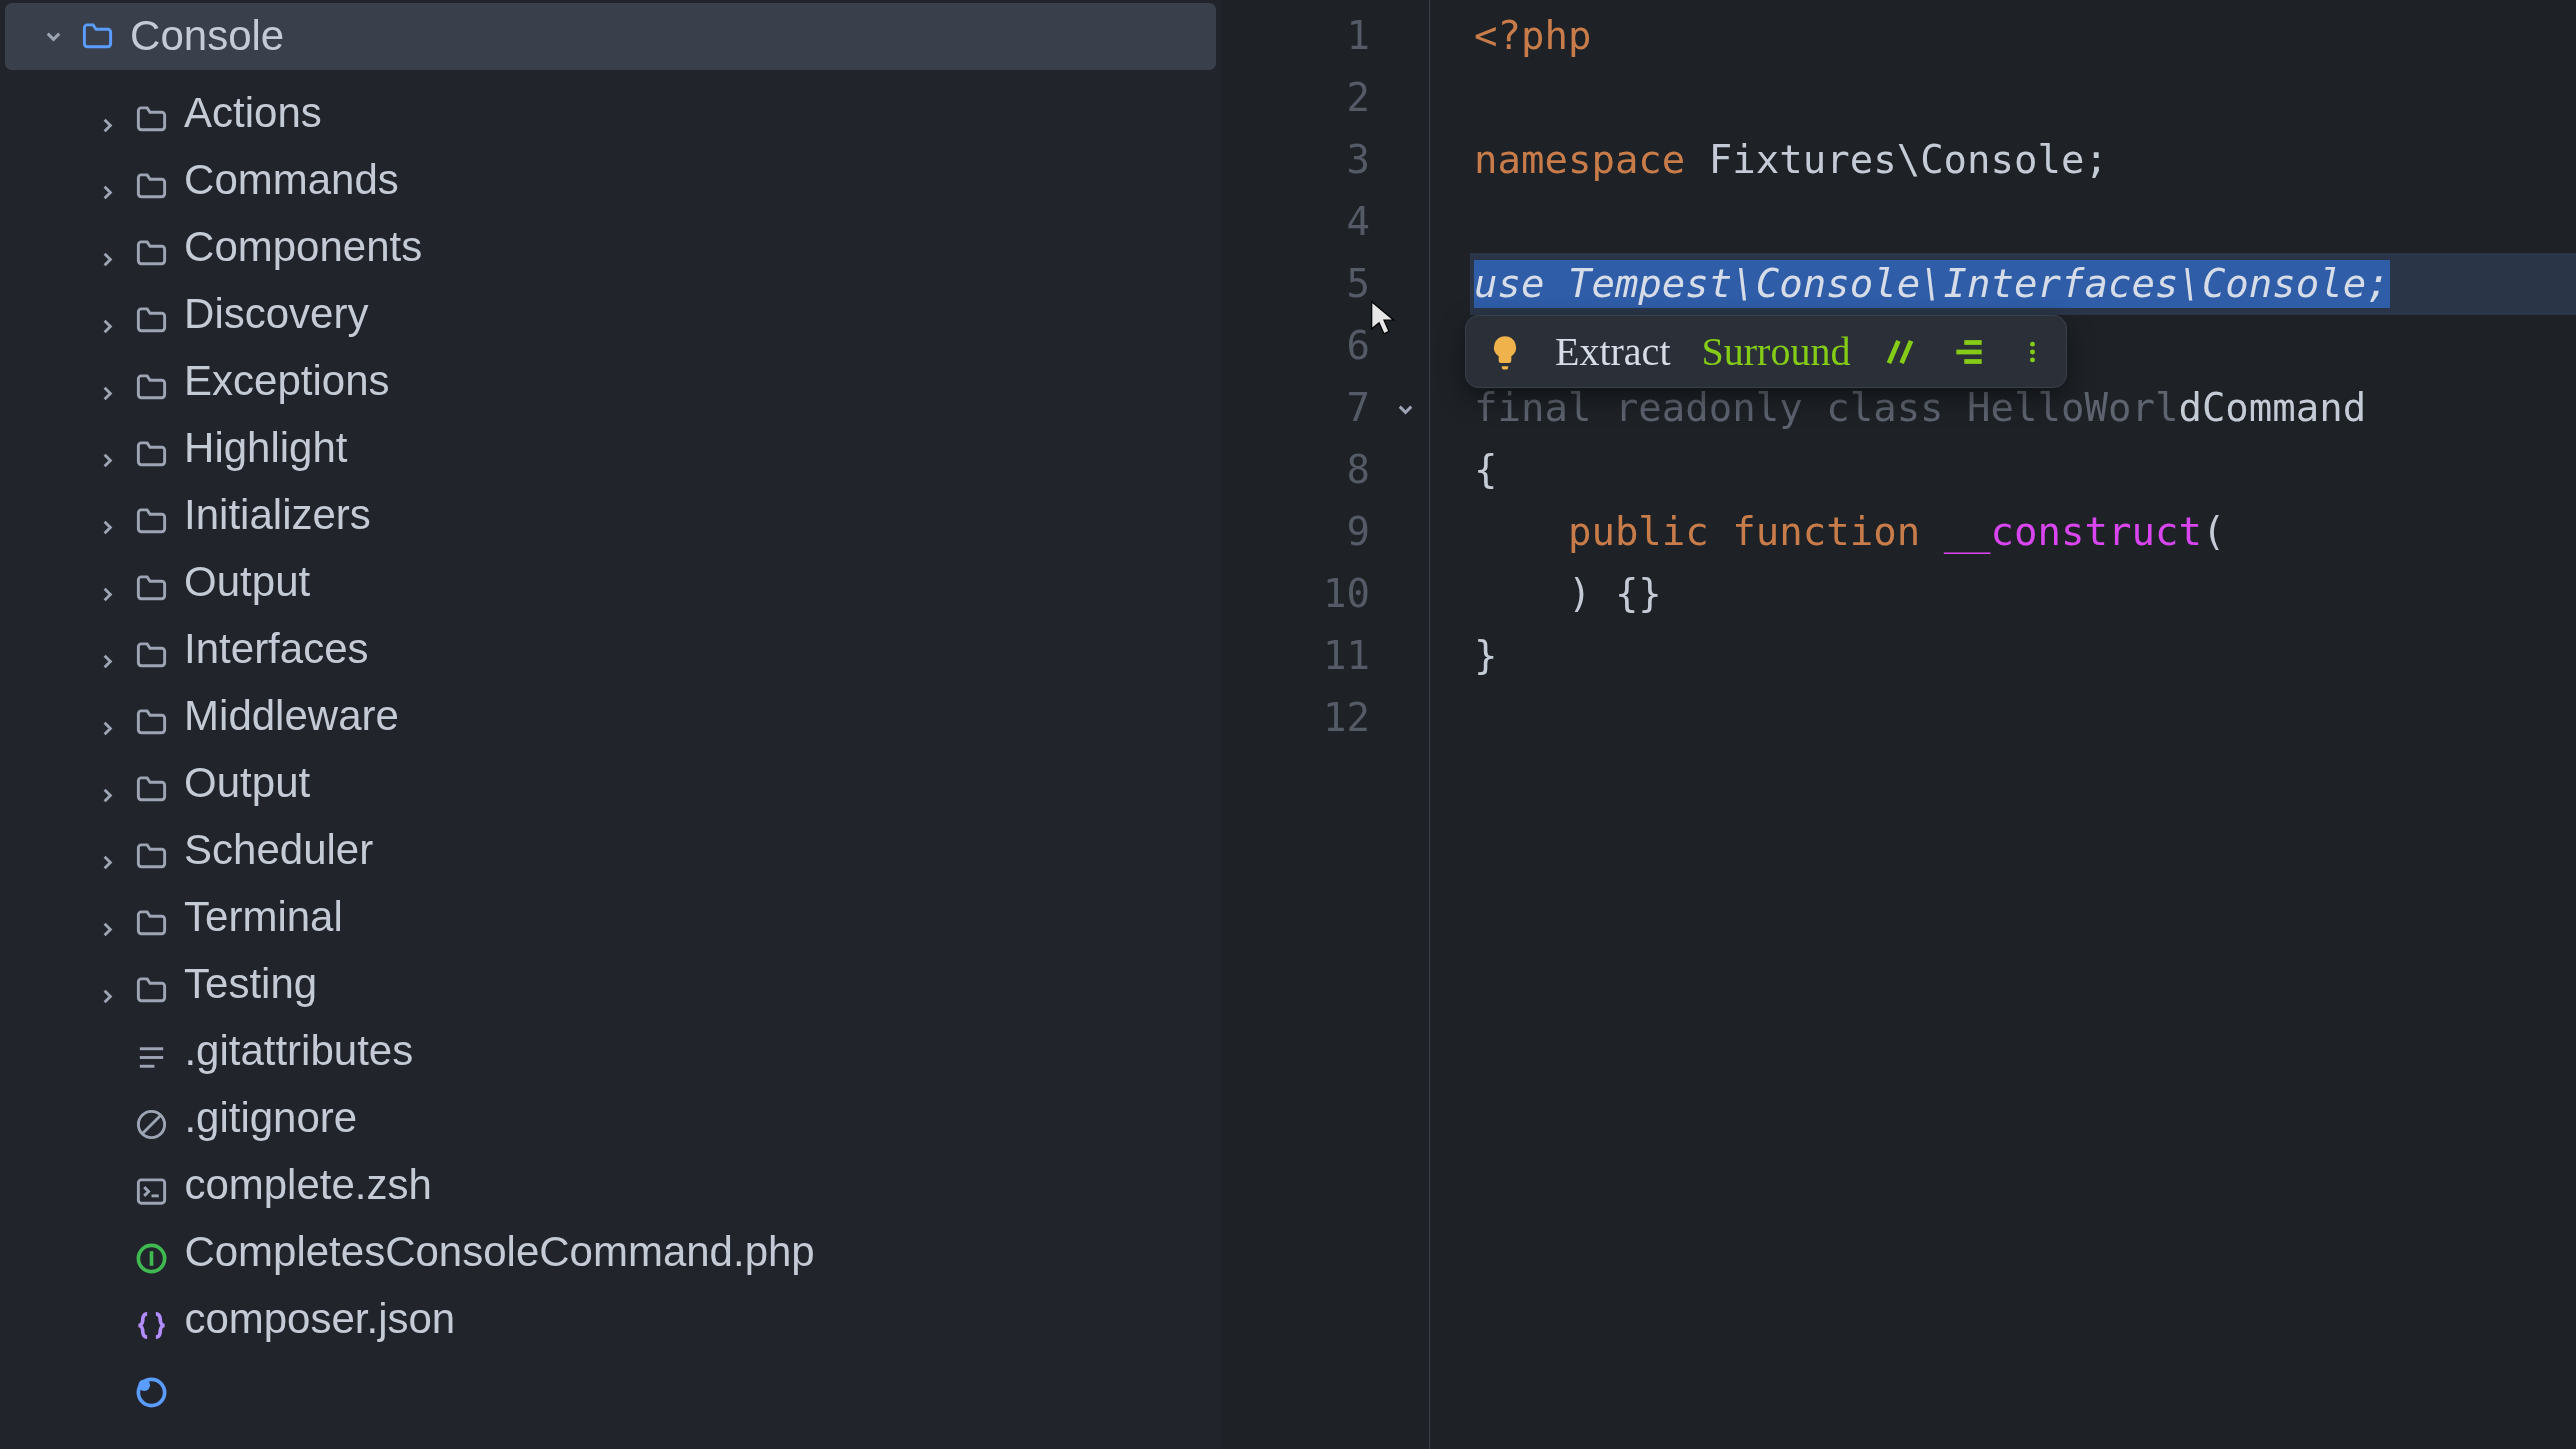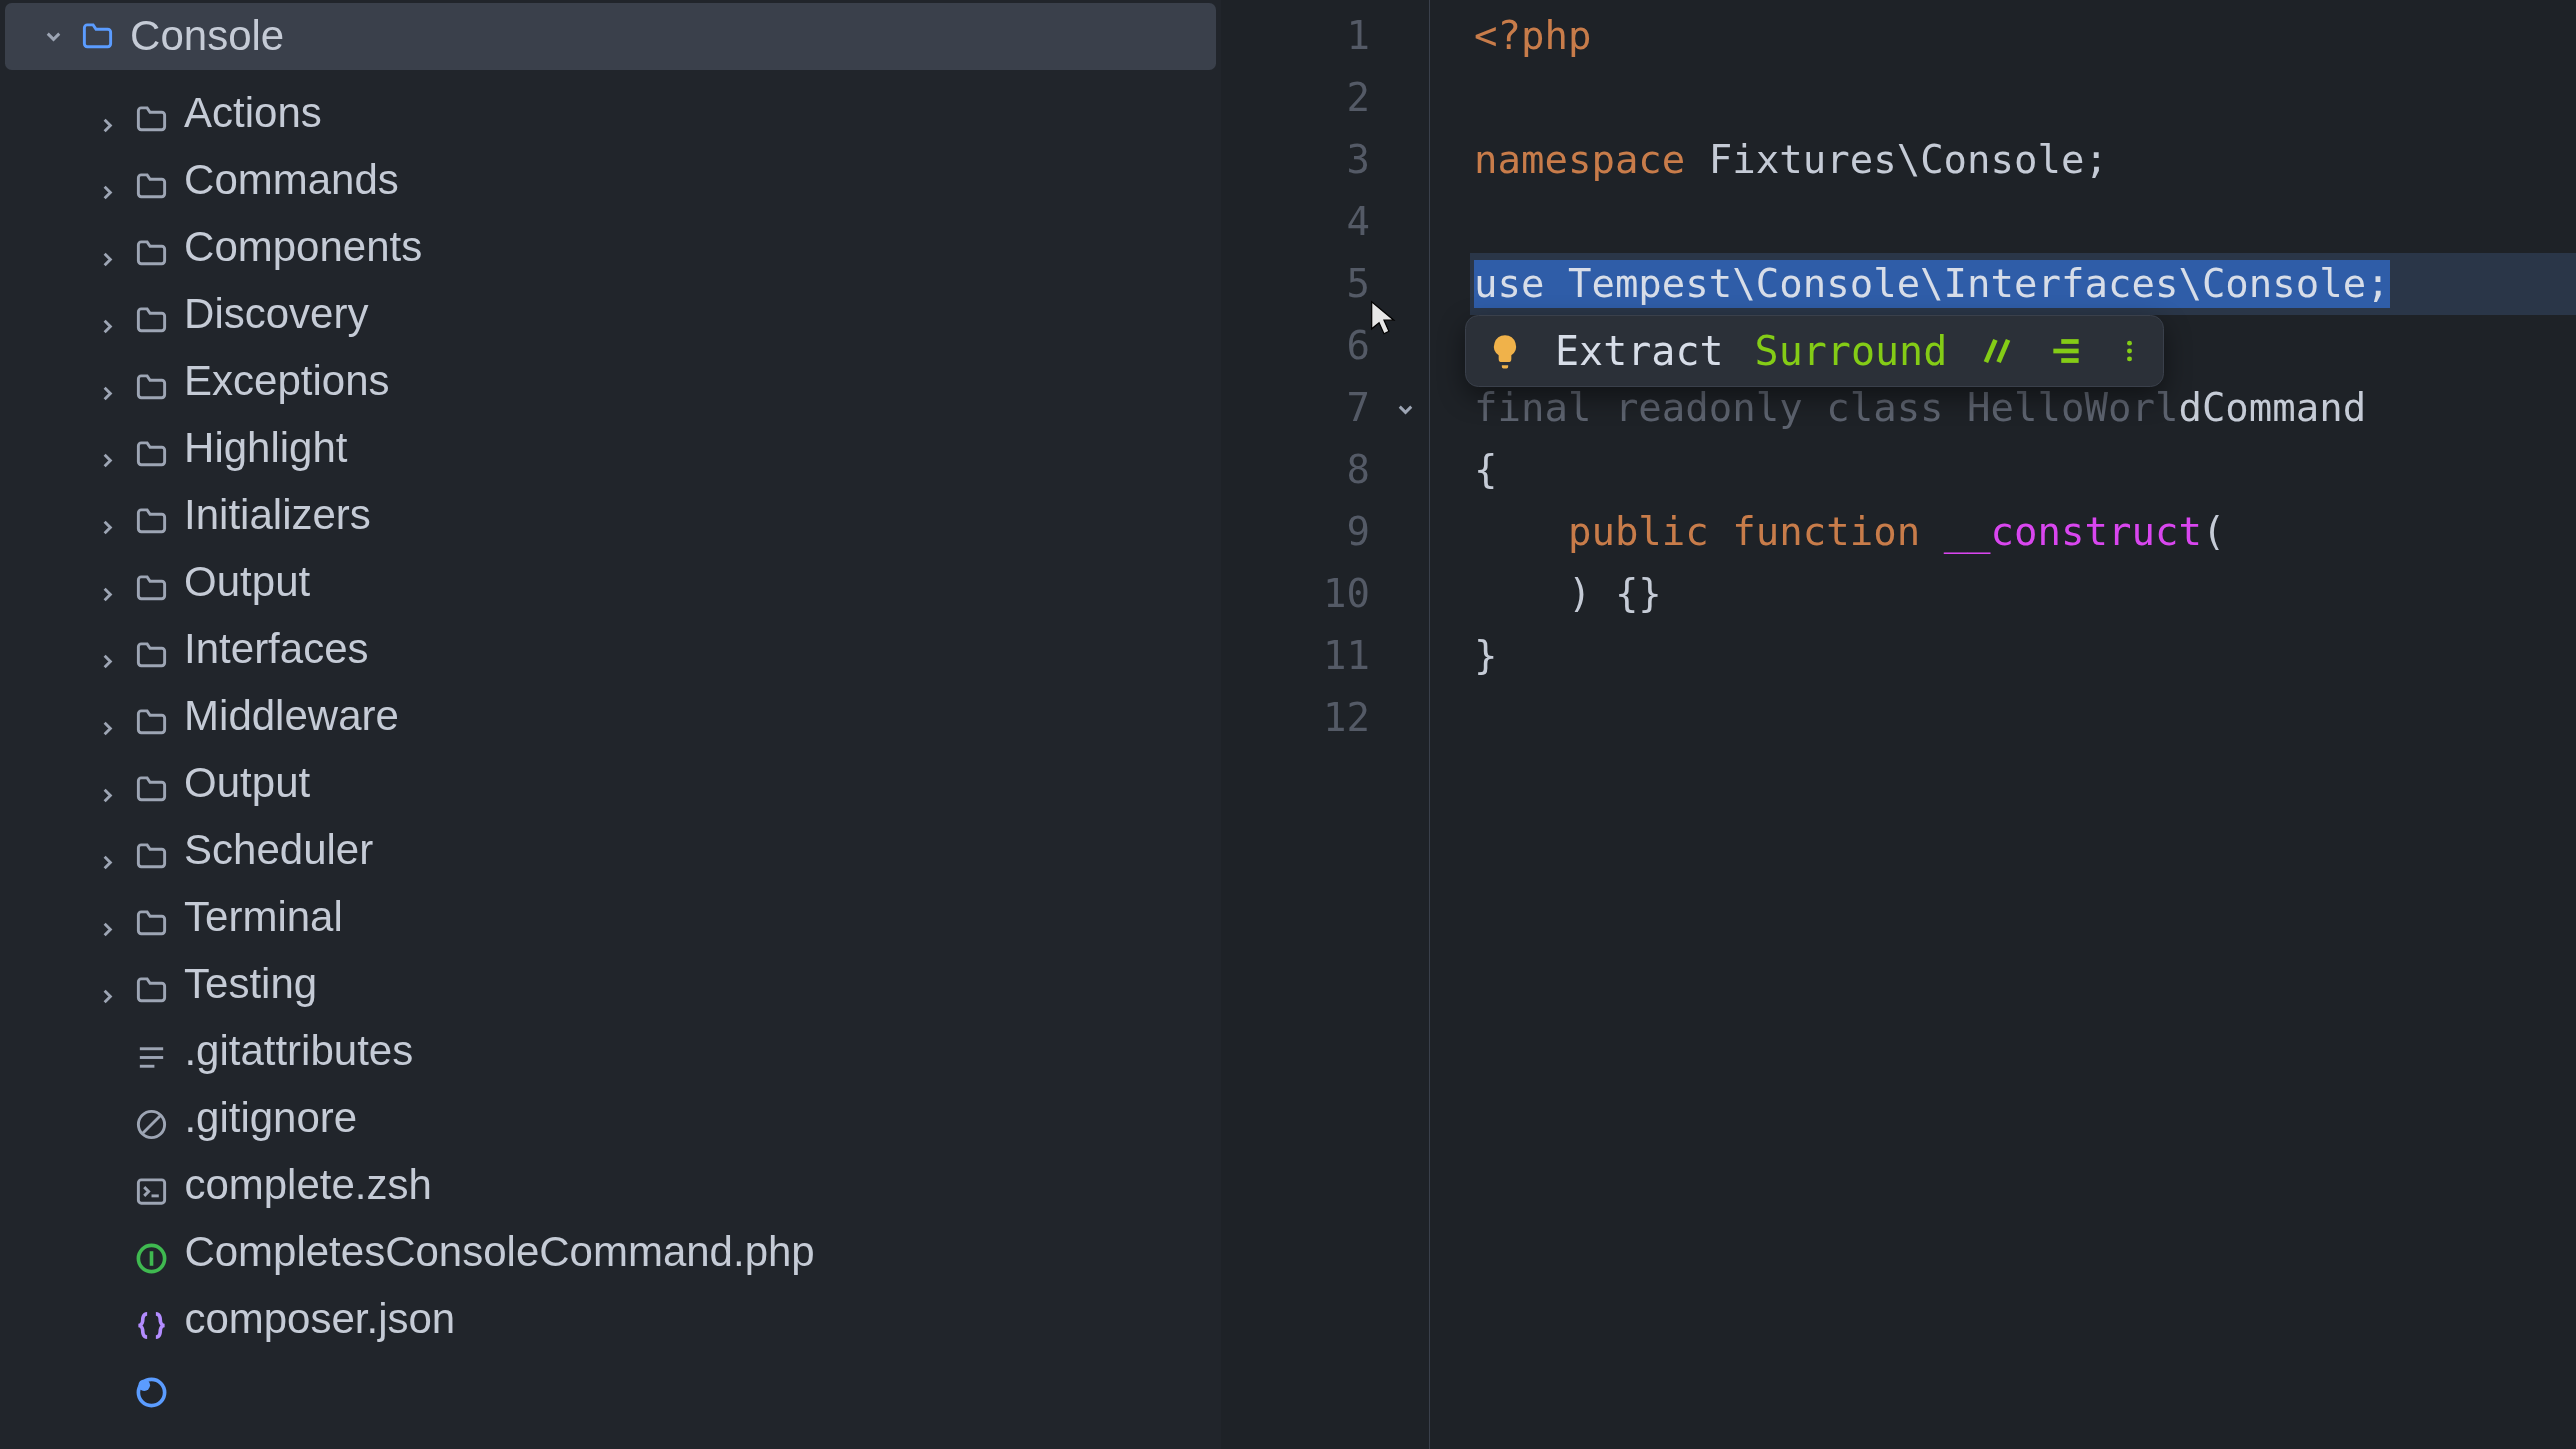--- a/index.html
+++ b/index.html
@@ -108,20 +108,21 @@
     padding-left: 4px;
     margin-left: 40px;
   }
   .sel-line {
     background: #2a3648;
   }
   .sel-text {
     background: #2f5da8;
     color: #d7dde8;
     padding: 1.3px 0;
+    font-style: italic;
   }
   
   .t-tag   { color: #c87c4a; }   
   .t-key   { color: #c87c4a; }   
   .t-plain { color: #c5cbd6; }
   .t-func  { color: #d946ef; }   
   .t-var   { color: #8c7b5a; }   
   .t-dim   { color: #5d636f; }   
   .t-boxed {
     color: #c5cbd6;
@@ -135,20 +136,21 @@
     left: 35px;
     top: 315px;
     background: #2b3038;
     border: 1.3px solid #3a404b;
     border-radius: 13.4px;
     display: flex;
     padding: 12px 20px;
     gap: 31px;
     box-shadow: 0 9.4px 27px rgba(0,0,0,.45);
     z-index: 5;
+    font-family: Liberation Serif, serif;
   }
   .float-popup .fa-item {
     font-size: 40px;
     color: #d7dde8;
     display: flex;
     align-items: center;
   }
   .float-popup .fa-item.dim { color: #84cc16; }
   .float-popup .bulb { color: #f0b24a; }
   .float-popup svg { width: 38px; height: 38px; }

